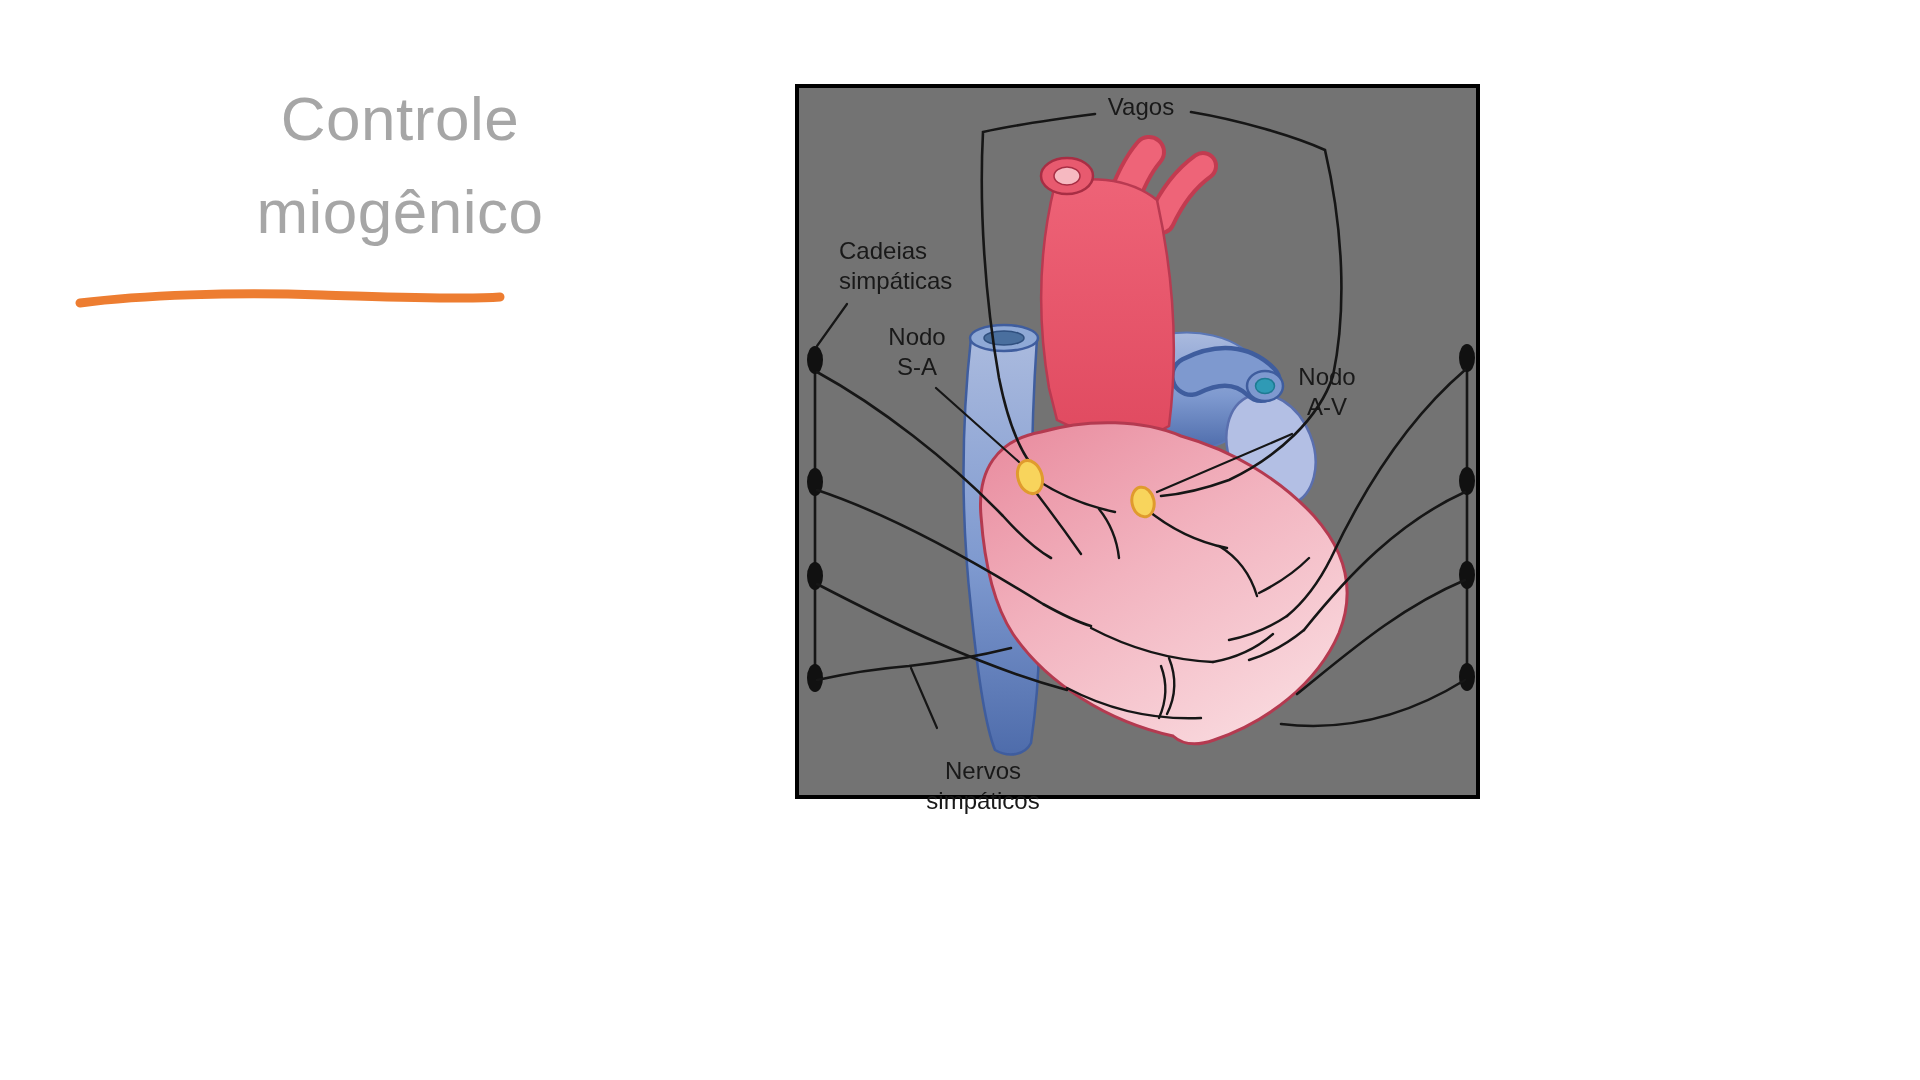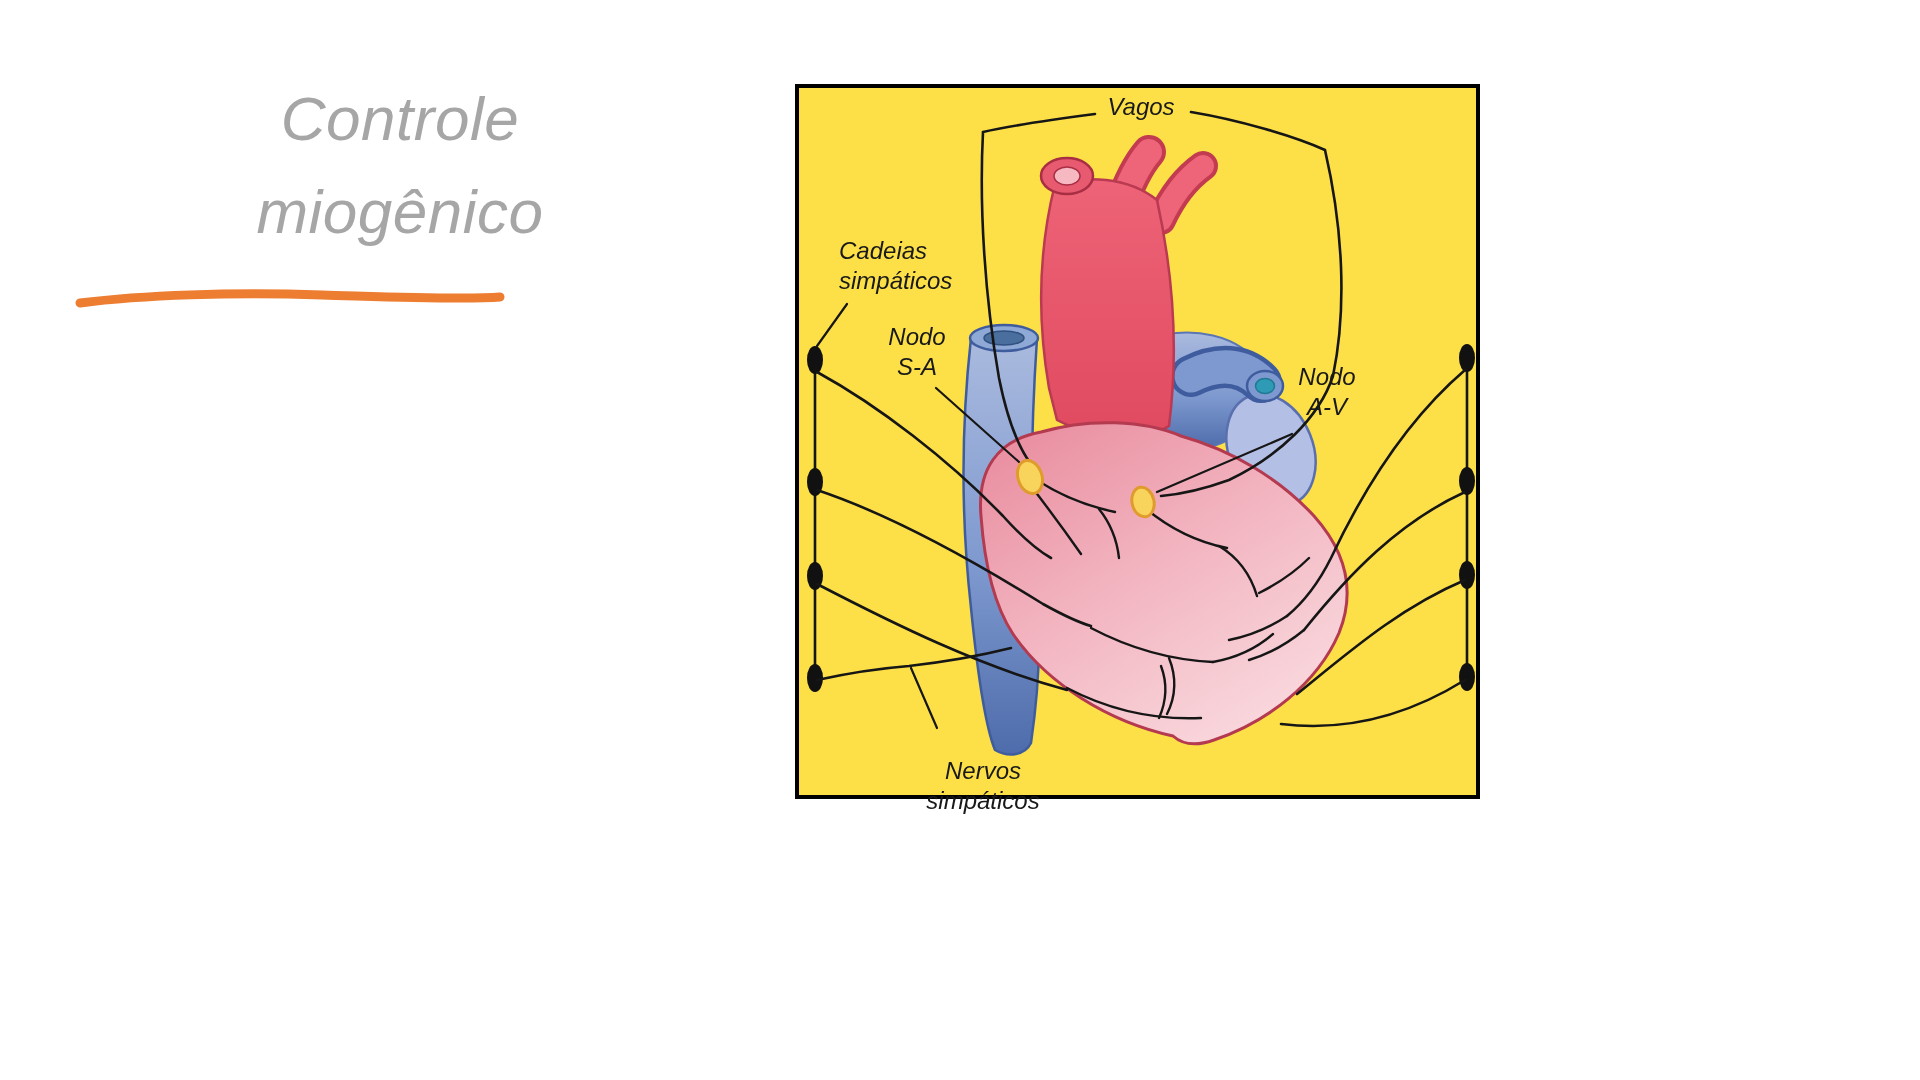--- a/index.html
+++ b/index.html
@@ -1,28 +1,28 @@
 <!DOCTYPE html>
 <html style="--title-gray: #a6a6a6; --accent-orange: #ed7d31; --heart-red: #e9566c; --heart-pink: #f2b3bf; --vessel-blue: #7e99cf; --node-yellow: #f8d45c; --line-black: #161616; --figure-border: #000000;"><head>
 <meta charset="utf-8">
 <style>
   * { margin:0; padding:0; box-sizing:border-box; }
   html,body { width:1920px; height:1080px; background:#ffffff; font-family:"Liberation Sans", sans-serif; }
-  .slide { position:relative; width:1920px; height:1080px; background:#ffffff; overflow:hidden;font-style:italic; }
+  .slide { position:relative; width:1920px; height:1080px; background:#ffffff; overflow:hidden; }
 
   .title-block {
     position:absolute; left:165px; top:72px; width:470px;
     text-align:center; font-size:62px; line-height:1.5;
     color:var(--title-gray,#a6a6a6); letter-spacing:0.5px;
   }
   .title-underline { position:absolute; left:72px; top:286px; }
 
   .figure {
     position:absolute; left:795px; top:84px; width:685px; height:715px;
-    border:4px solid var(--figure-border,#000000); background:#fde047;
+    border:4px solid var(--figure-border,#000000); background:#737373;
   }
   .figure svg.art { position:absolute; left:0; top:0; }
 
   .lbl {
     position:absolute; font-size:24px; line-height:1.25; color:#191919;
     white-space:pre-line;
   }
   .lbl.center { text-align:center; transform:translateX(-50%); }
   .lbl-vagos   { left:342px; top:4px; }
   .lbl-cadeias { left:40px;  top:148px; }
@@ -160,21 +160,21 @@
         <path d="M 493 346 L 358 404"></path>
         <path d="M 138 640 L 112 580"></path>
       </g>
 
       <ellipse cx="231" cy="389" rx="12" ry="17" transform="rotate(-18 231 389)" style="fill:var(--node-yellow,#f8d45c)" stroke="#e09b2d" stroke-width="3"></ellipse>
       <ellipse cx="344" cy="414" rx="11" ry="15" transform="rotate(-12 344 414)" style="fill:var(--node-yellow,#f8d45c)" stroke="#e09b2d" stroke-width="3"></ellipse>
     </svg>
 
     <div class="lbl center lbl-vagos">Vagos</div>
     <div class="lbl lbl-cadeias">Cadeias
-simpáticos</div>
+simpáticas</div>
     <div class="lbl center lbl-nodo-sa">Nodo
 S-A</div>
     <div class="lbl center lbl-nodo-av">Nodo
 A-V</div>
     <div class="lbl center lbl-nervos">Nervos
 simpáticos</div>
   </div>
 
 </div>
 

